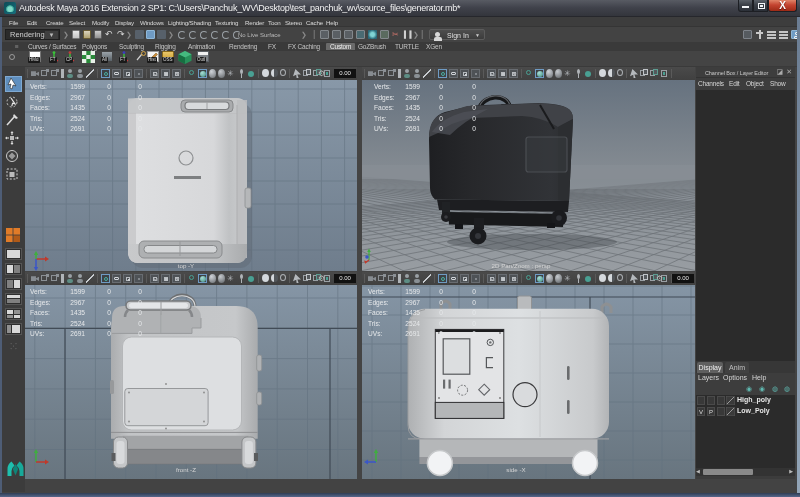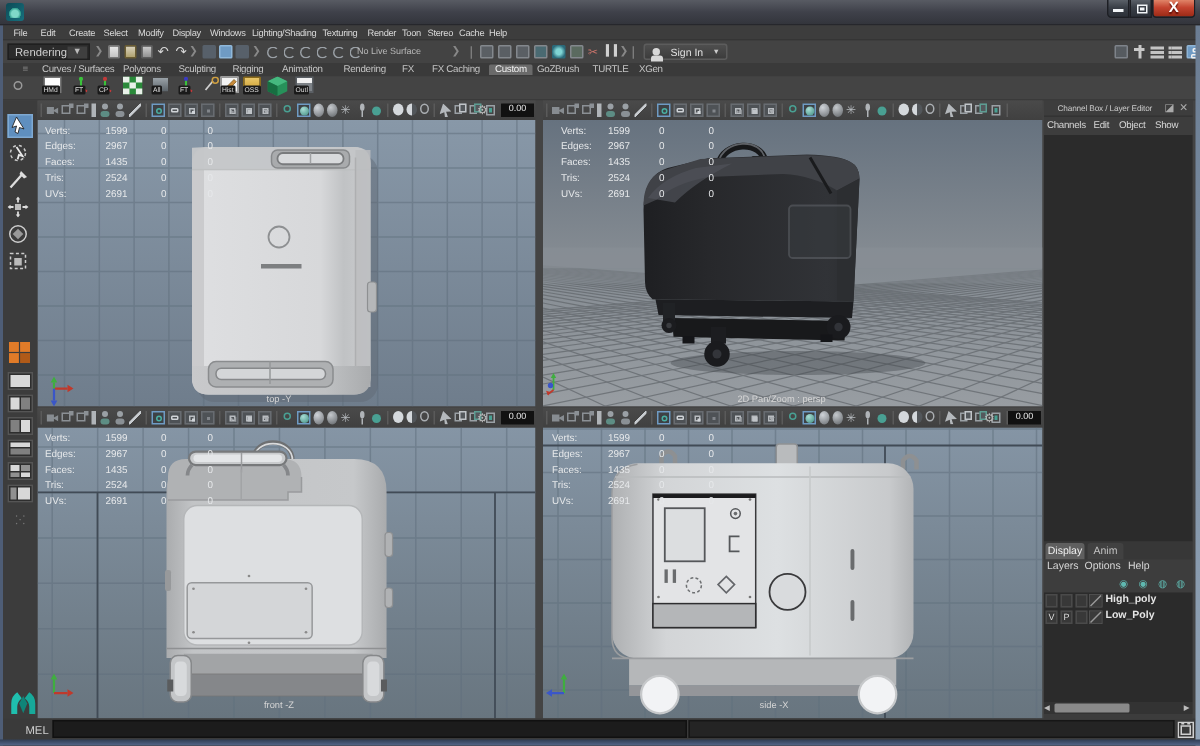--- a/index.html
+++ b/index.html
@@ -64,20 +64,21 @@
 #bleft{position:absolute;left:0;top:17px;width:2px;height:480px;background:#4e5d76;}
 #bright{position:absolute;right:0;top:17px;width:3px;height:480px;background:linear-gradient(#6b7d93,#93a5b8);}
 #bbottom{position:absolute;left:0;top:493px;width:800px;height:4px;background:linear-gradient(#2f3d53,#55678a);}
 .hudtext{font-size:6.6px;fill:#e6e8ea;}
 .vplabel{font-size:6.2px;fill:#d5d5d5;}
 </style></head>
 <body>
 <div id="win">
   <div id="titlebar">
     <div class="ticon"></div>
+    <div class="ttext">Autodesk Maya 2016 Extension 2 SP1: C:\Users\Panchuk_WV\Desktop\test_panchuk_wv\source_files\generator.mb*</div>
     <div class="wbtn" id="btnmin">
         <span style="position:absolute;left:3px;right:3px;top:6px;height:2px;background:#f2f5f8"></span>
       </div>
     <div class="wbtn" id="btnmax">
         <span style="position:absolute;left:3.5px;top:2.5px;width:7px;height:6px;border:1.3px solid #f2f5f8;background:transparent"></span>
         <span style="position:absolute;left:6px;top:5px;width:2.5px;height:2px;background:#f2f5f8"></span>
       </div>
     <div class="wbtn" id="btnclose"><span style="font-family:'Liberation Sans',sans-serif;font-weight:bold;font-size:10px;line-height:11px;color:#fff;text-shadow:0 1px 1px #5a0a04">X</span></div>
   </div>
   <div id="menubar">
@@ -800,26 +801,16 @@
           </svg>
         <span class="abs" style="left:41px;top:1px;font-size:7px;color:#e6e6e6;font-weight:bold">Low_Poly</span>
       </div>
     </div>
     <div class="abs" style="left:0;top:401px;width:99px;height:8px;background:#333">
       <span class="abs" style="left:0;top:0;font-size:5px;color:#bbb">◀</span>
         <div class="abs" style="left:7px;top:1px;width:50px;height:6px;background:#8a8a8a;border-radius:1px"></div>
       <span class="abs" style="right:2px;top:0;font-size:5px;color:#bbb">▶</span>
     </div>
   </div>
-  <div id="melbar">
-    <span class="abs" style="left:15px;top:3px;font-size:7.5px;color:#cfcfcf">MEL</span>
-    <div class="abs" style="left:33px;top:1px;width:423px;height:12px;background:#1c1c1c;border:1px solid #111"></div>
-    <div class="abs" style="left:457px;top:1px;width:324px;height:12px;background:#242424;border:1px solid #161616"></div>
-    <svg class="abs" style="left:783px;top:2px" width="11" height="11" viewBox="0 0 11 11">
-        <rect x="0.5" y="0.5" width="10" height="10" fill="none" stroke="#cfcfcf"></rect>
-        <rect x="2.5" y="3" width="6" height="5.5" fill="none" stroke="#cfcfcf"></rect>
-        <path d="M2.5 1.5h2M6.5 1.5h2" stroke="#cfcfcf"></path>
-      </svg>
-  </div>
   <div id="bleft"></div>
     <div id="bright"></div>
     <div id="bbottom"></div>
 </div>
 
 </body></html>

